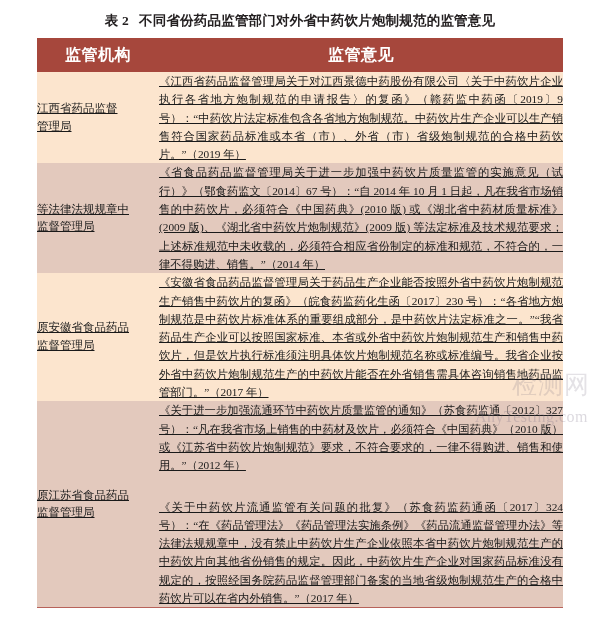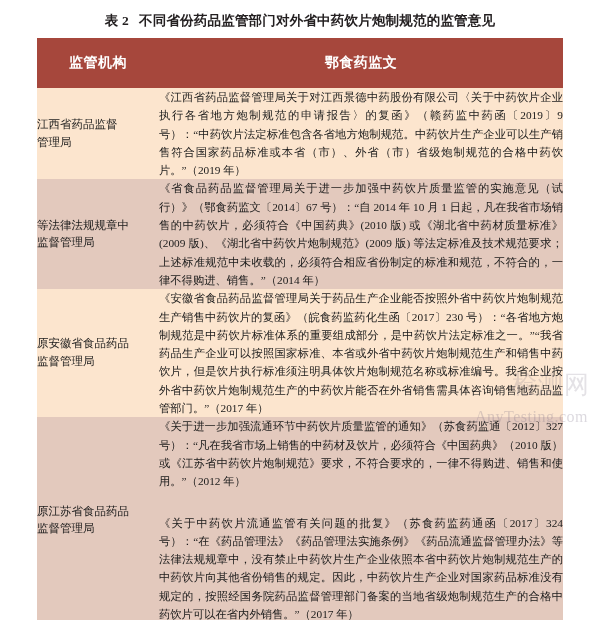--- a/index.html
+++ b/index.html
@@ -45,36 +45,37 @@
     table-layout: fixed;
     border-bottom: 1.6px solid #b8625a;
   }
 
   .reg-table thead tr {
     background: #a6473c;
   }
   .reg-table thead th {
     color: #ffffff;
     font-weight: bold;
-    font-size: 14px;
+    font-size: 16px;
     height: 34px;
-    padding: 8px;
+    padding: 0;
     text-align: center;
     vertical-align: middle;
     letter-spacing: 0.5px;
     border: none;
   }
 
   .col-org { width: 122px; }
   .col-opinion { width: 404px; }
 
   .reg-table tbody td {
     padding: 0;
     border: none;
     vertical-align: middle;
+    text-decoration: underline;
   }
 
   .row-a { background: #fce5ce; }
   .row-b { background: #e3c9bd; }
 
   .org-cell {
     text-align: left;
     font-size: 11.5px;
     color: #1a1a1a;
     line-height: 1.55;
@@ -141,21 +142,21 @@
   </div>
 
   <table class="reg-table">
     <colgroup>
       <col class="col-org">
       <col class="col-opinion">
     </colgroup>
     <thead>
       <tr>
         <th class="col-org">监管机构</th>
-        <th class="col-opinion">鄂食药监文</th>
+        <th class="col-opinion">监管意见</th>
       </tr>
     </thead>
     <tbody>
 
       <tr class="row-a">
         <td class="org-cell">
           <span class="org-line">江西省药品监督</span>
           <span class="org-line">管理局</span>
         </td>
         <td class="opinion-cell">

